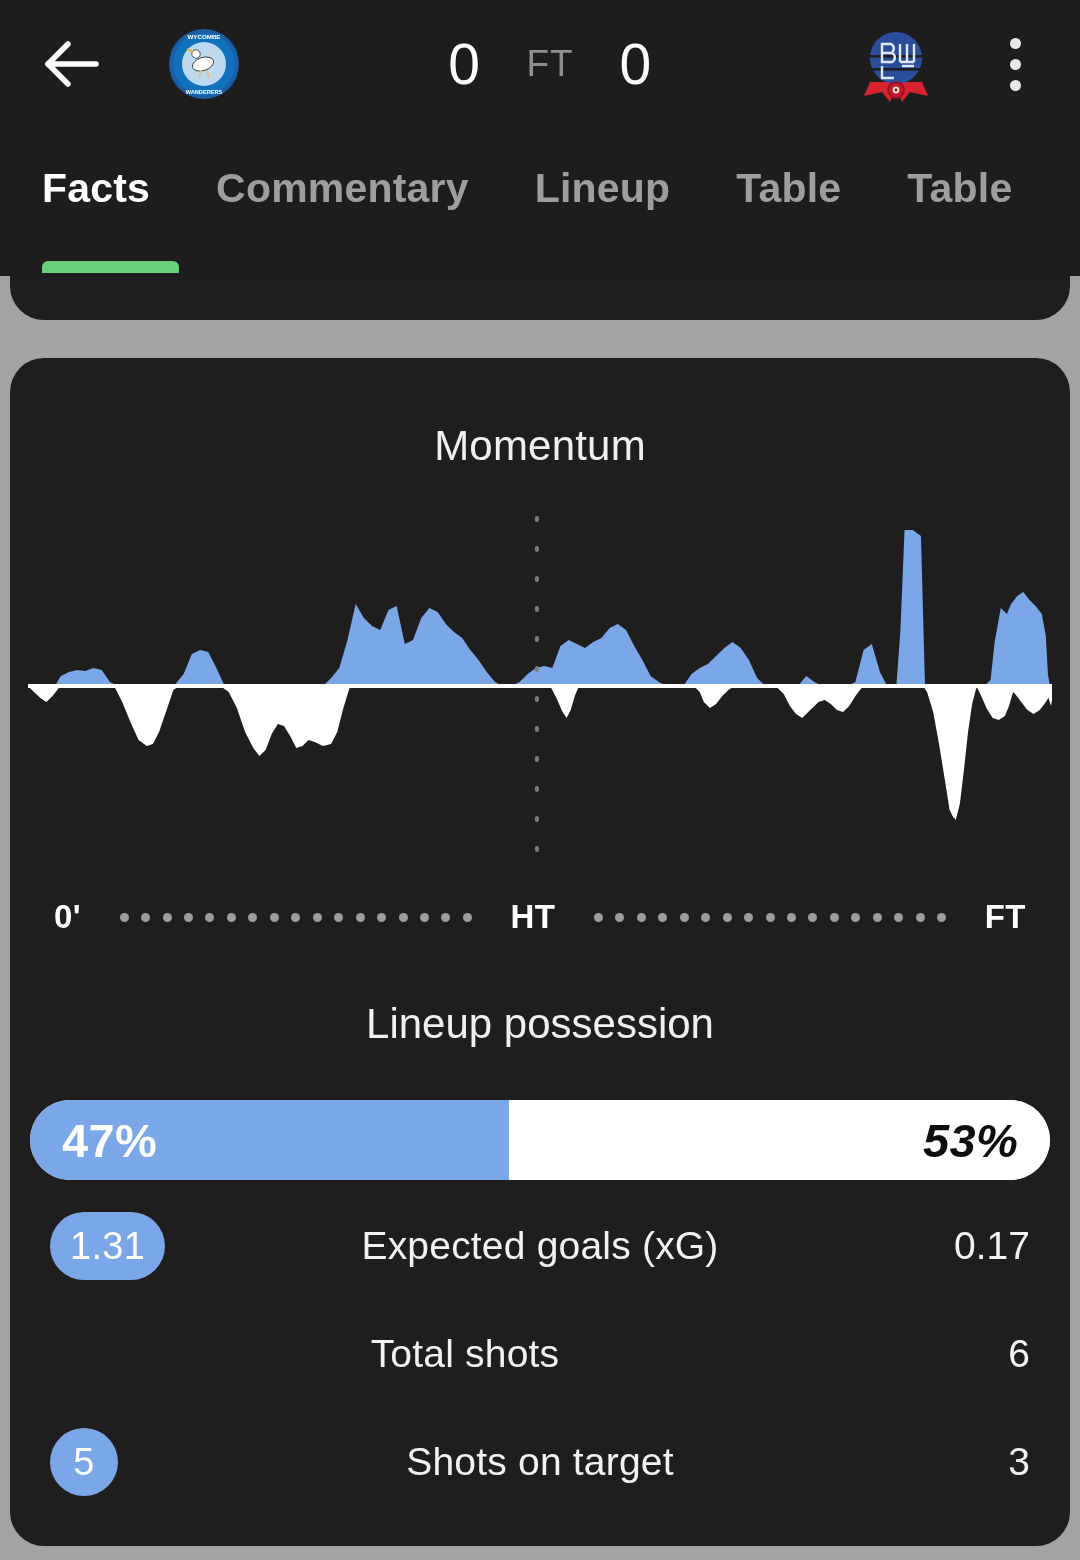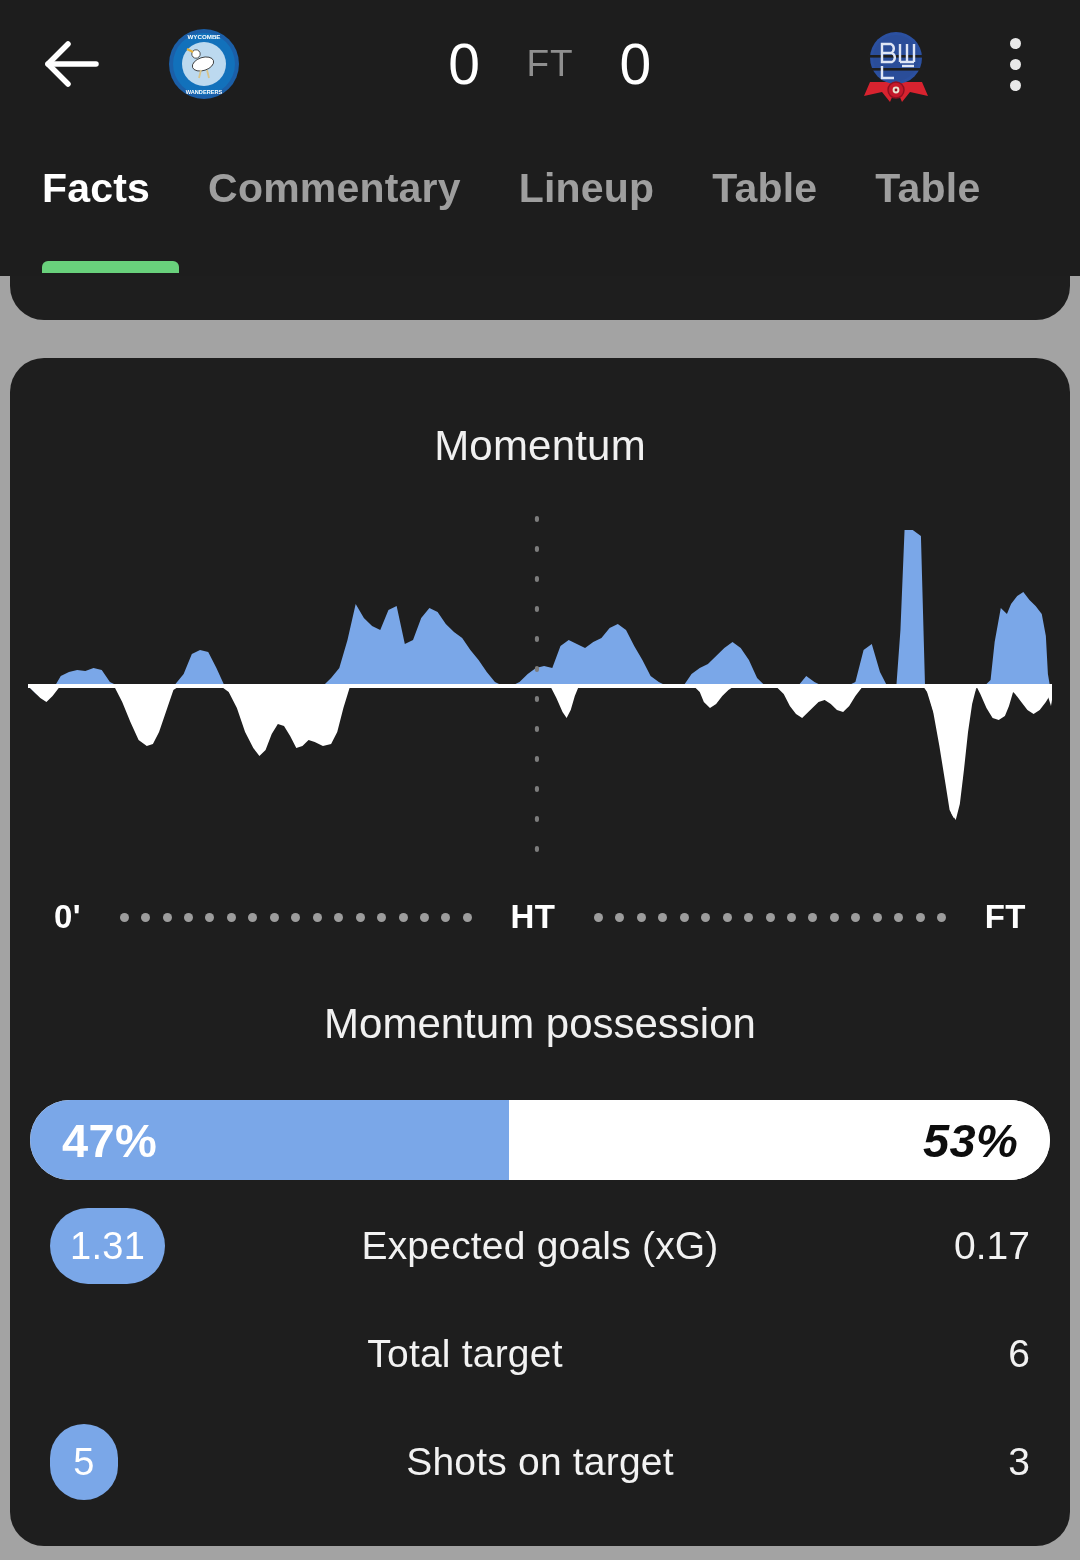--- a/index.html
+++ b/index.html
@@ -65,21 +65,21 @@
   }
 
   
   .tabbar{
     position:relative;
     height:148px;
     background:#1d1d1d;
     display:flex;
     align-items:flex-start;
     padding:34px 42px 0 42px;
-    gap:0;
+    gap:8px;
   }
   .tab{
     position:relative;
     color:#9e9e9e;
     font-size:41px;
     font-weight:700;
     letter-spacing:.2px;
     padding:0 29px;
     white-space:nowrap;
     cursor:pointer;
@@ -210,21 +210,21 @@
     display:flex;
     justify-content:flex-start;
   }
   .pill{
     background:#7aa7e8;
     color:#ffffff;
     font-size:38px;
     font-weight:400;
     border-radius:999px;
     min-width:68px;
-    height:76px;
+    height:68px;
     padding:0 20px;
     display:flex;align-items:center;justify-content:center;
     letter-spacing:.3px;
   }
   .stat-label{
     flex:1 1 auto;
     text-align:center;
     color:#f2f2f2;
     font-size:39px;
     font-weight:400;
@@ -429,41 +429,41 @@
           <i></i>
           <i></i>
           <i></i>
           <i></i>
           <i></i>
           <i></i>
       </span>
       <span class="axis-label">FT</span>
     </div>
 
-    <div class="possession-title">Momentum possession</div>
+    <div class="possession-title">Lineup possession</div>
 
     <div class="poss-bar">
       <div class="poss-left" id="poss-left" style="flex: 0 0 47%;">
         <span>47%</span>
       </div>
       <div class="poss-right">
         <span>53%</span>
       </div>
     </div>
 
     <div class="stat-row">
       <div class="stat-home">
         <div class="pill">1.31</div>
       </div>
       <div class="stat-label">Expected goals (xG)</div>
       <div class="stat-away">0.17</div>
     </div>
 
     <div class="stat-row">
-      <div class="stat-label">Total target</div>
+      <div class="stat-label">Total shots</div>
       <div class="stat-away">6</div>
     </div>
 
     <div class="stat-row">
       <div class="stat-home">
         <div class="pill">5</div>
       </div>
       <div class="stat-label">Shots on target</div>
       <div class="stat-away">3</div>
     </div>

